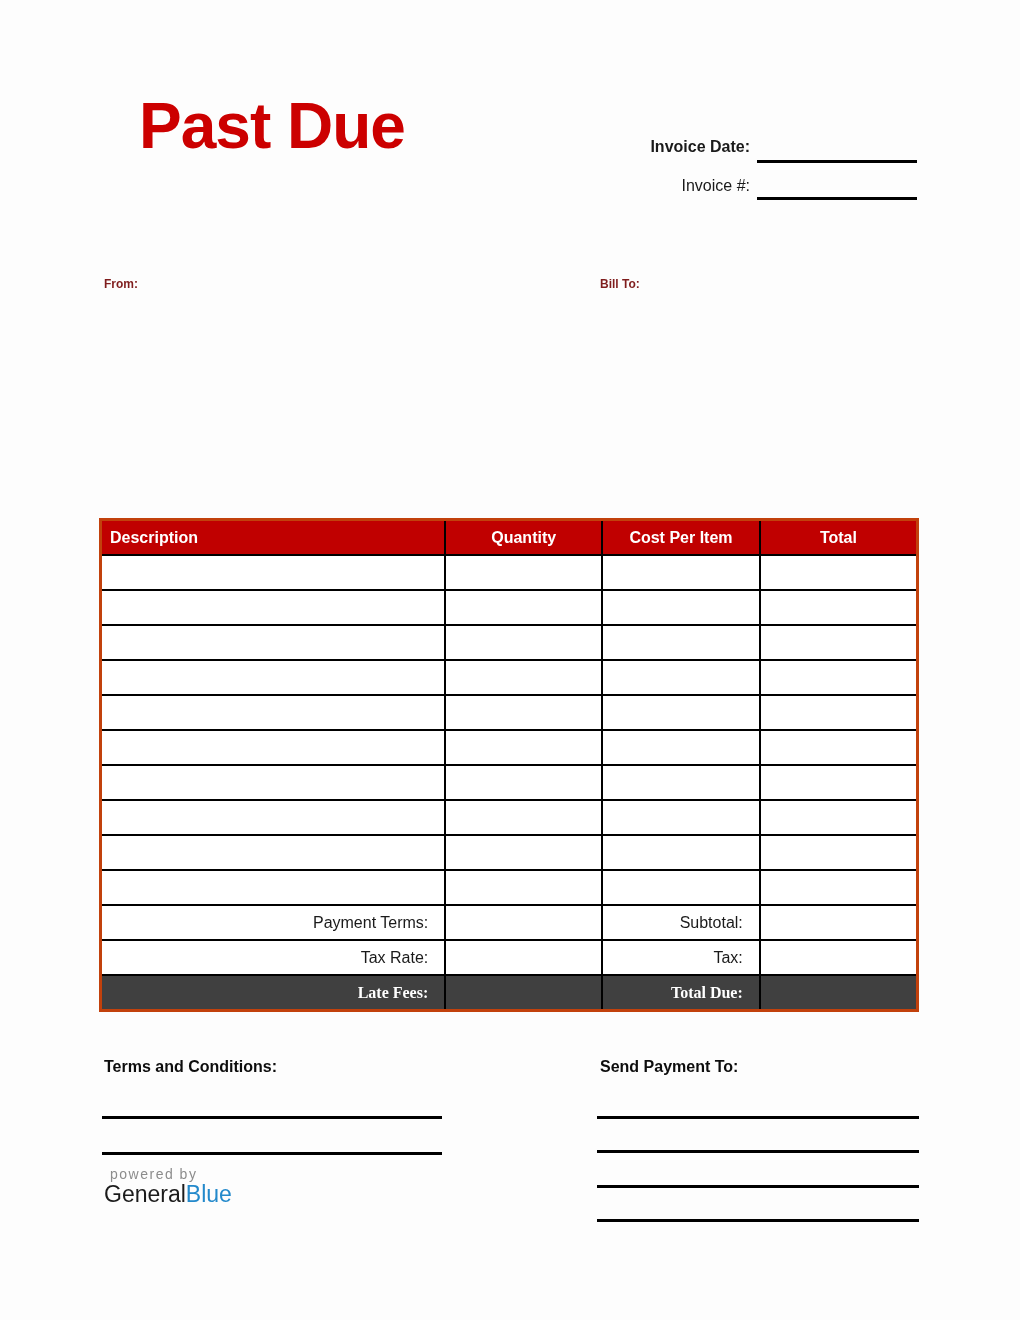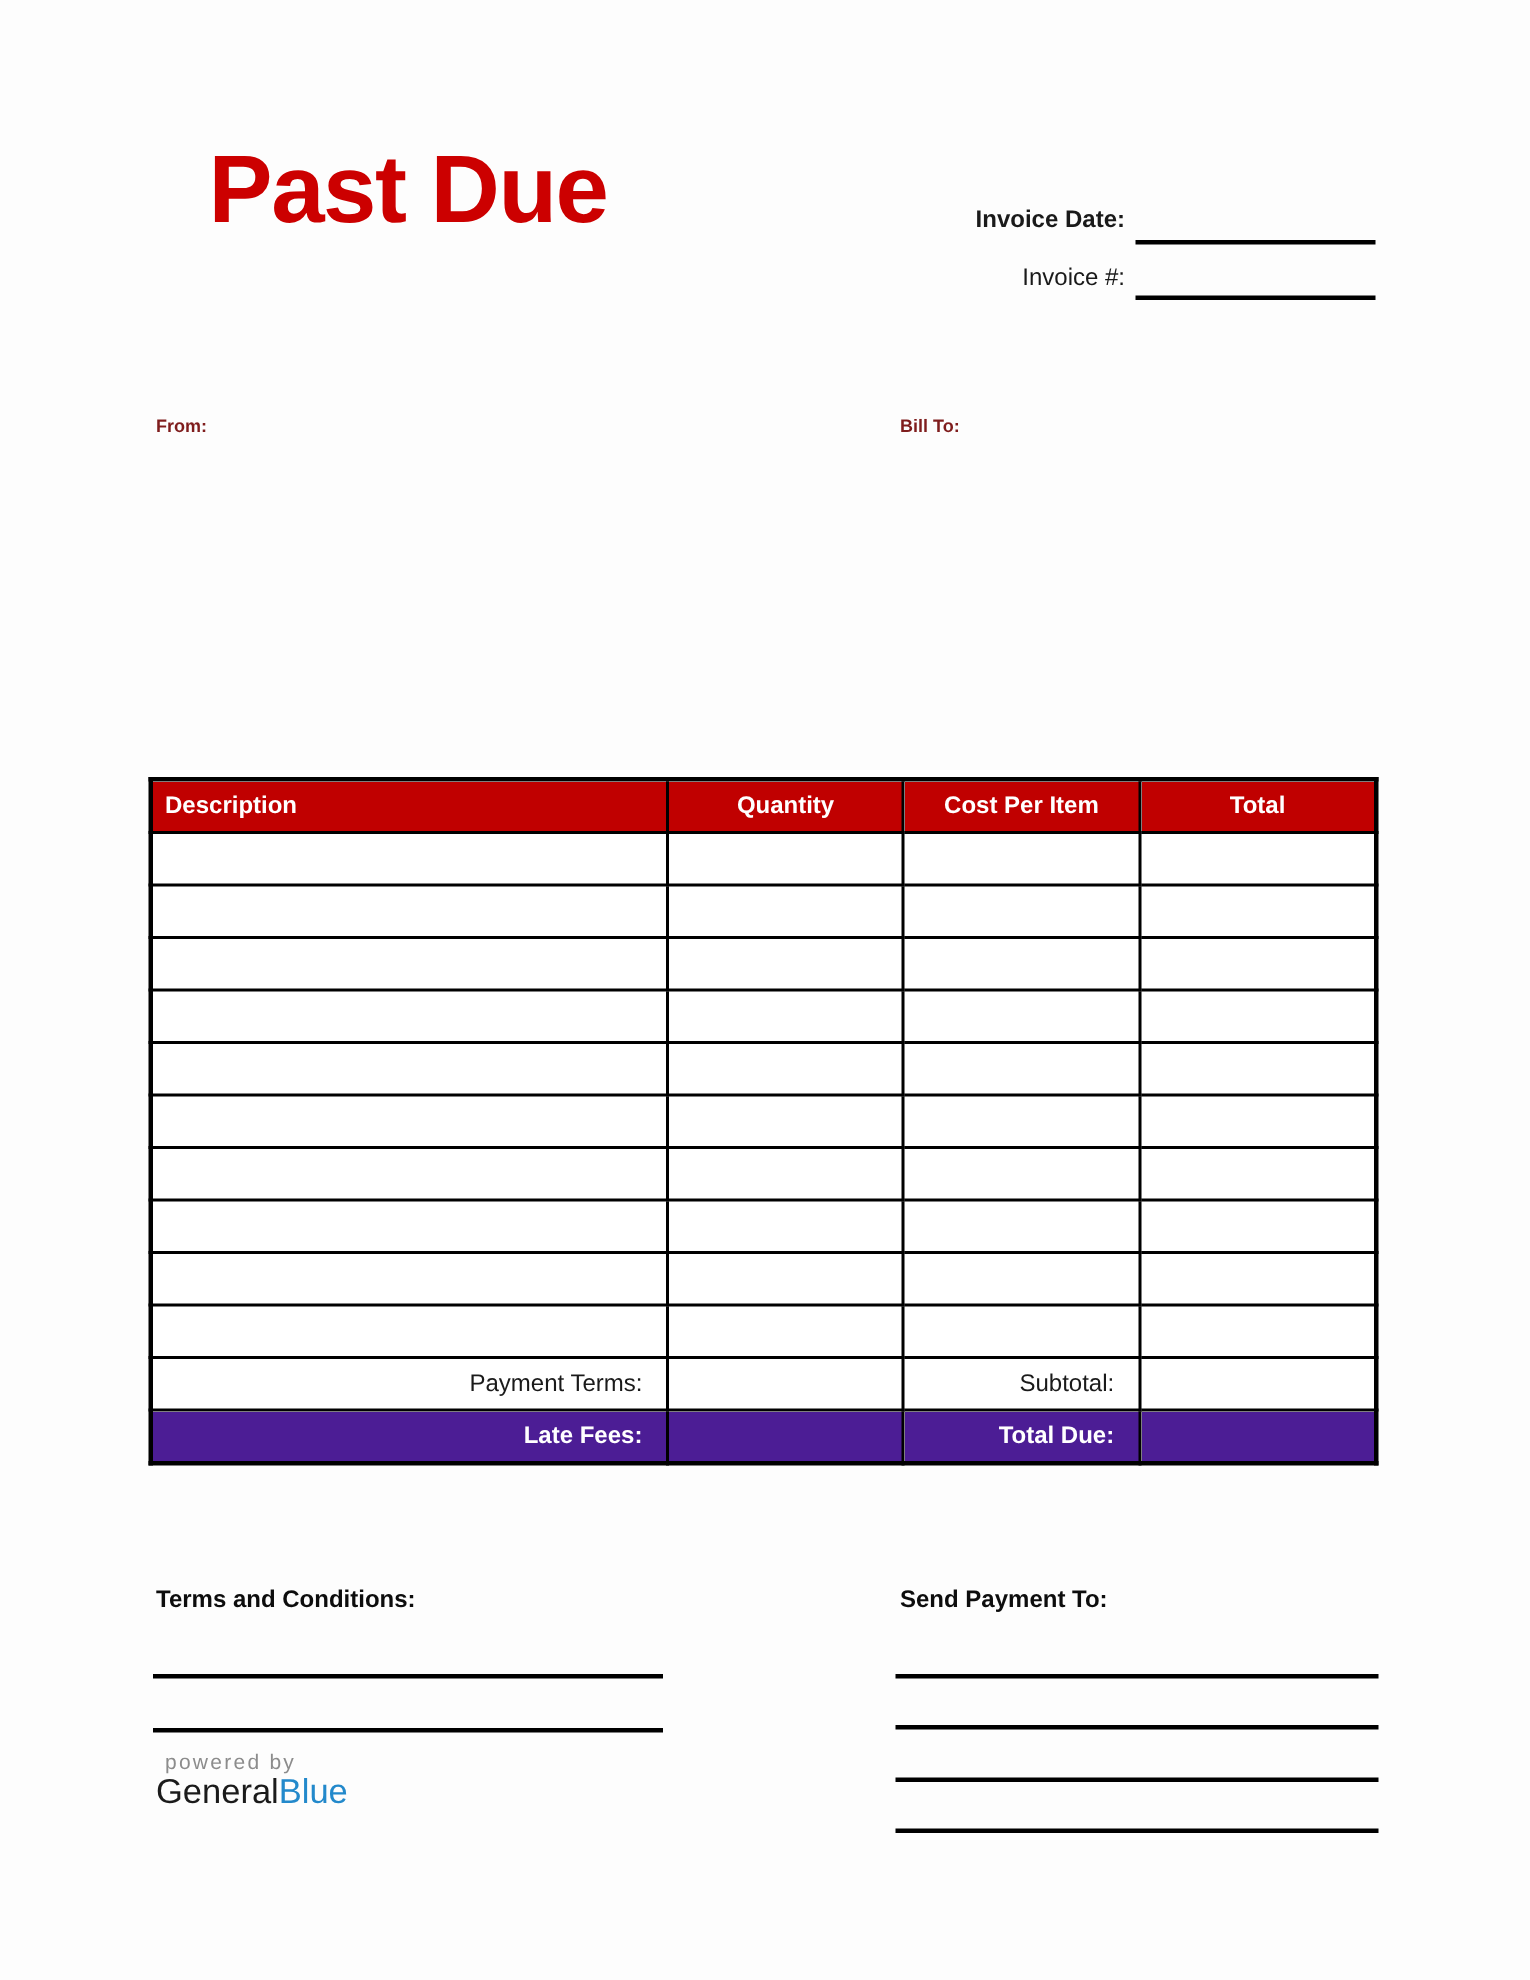--- a/index.html
+++ b/index.html
@@ -38,27 +38,27 @@
     font-size:16px;
   }
   .invoice-table col.c-desc{width:42.2%;}
   .invoice-table col.c-qty{width:19.2%;}
   .invoice-table col.c-cost{width:19.3%;}
   .invoice-table col.c-total{width:19.3%;}
   .invoice-table th,.invoice-table td{
     border:2px solid #000;height:33px;padding:0 6px;
     background:#ffffff;overflow:hidden;white-space:nowrap;
   }
-  .invoice-table{border:3px solid #000000;}
+  .invoice-table{border:3px solid #c2410c;}
   .invoice-table thead th{
     background:#C00000;color:#ffffff;font-weight:700;text-align:center;
   }
   .invoice-table thead th.h-desc{text-align:left;padding-left:8px;}
   .invoice-table td.label-r{text-align:right;padding-right:16px;color:#1a1a1a;}
-  .invoice-table tr.hl td{background:#4c1d95;}
+  .invoice-table tr.hl td{background:#404040;font-family:Liberation Serif, serif;}
   .invoice-table tr.hl td.label-r{color:#ffffff;font-weight:700;}
   
   .footer-label{position:absolute;font-size:16px;font-weight:700;color:#0d0d0d;}
   .terms-label{left:104px;top:1058px;}
   .sendpay-label{left:600px;top:1058px;}
   .blank-line{position:absolute;height:0;border-bottom:3px solid #000;}
   .tl-1{left:102px;top:1116px;width:340px;}
   .tl-2{left:102px;top:1152px;width:340px;}
   .pl-1{left:597px;top:1116px;width:322px;}
   .pl-2{left:597px;top:1150px;width:322px;}
@@ -168,20 +168,26 @@
         <td></td>
         <td></td>
         <td></td>
       </tr>
       <tr>
         <td class="label-r">Payment Terms:</td>
         <td></td>
         <td class="label-r">Subtotal:</td>
         <td></td>
       </tr>
+      <tr>
+        <td class="label-r">Tax Rate:</td>
+        <td></td>
+        <td class="label-r">Tax:</td>
+        <td></td>
+      </tr>
       <tr class="hl">
         <td class="label-r">Late Fees:</td>
         <td></td>
         <td class="label-r">Total Due:</td>
         <td></td>
       </tr>
     </tbody>
   </table>
 
   <div class="footer-label terms-label">Terms and Conditions:</div>

